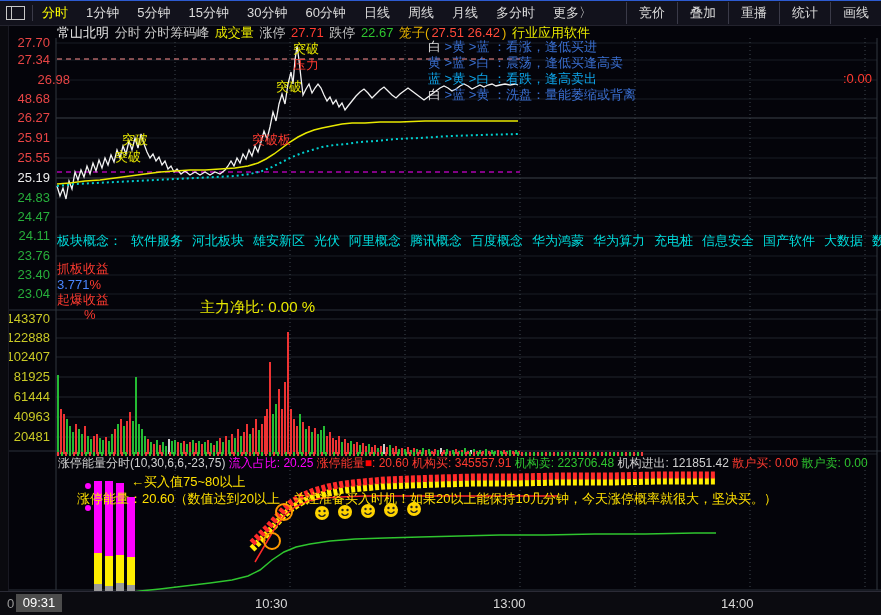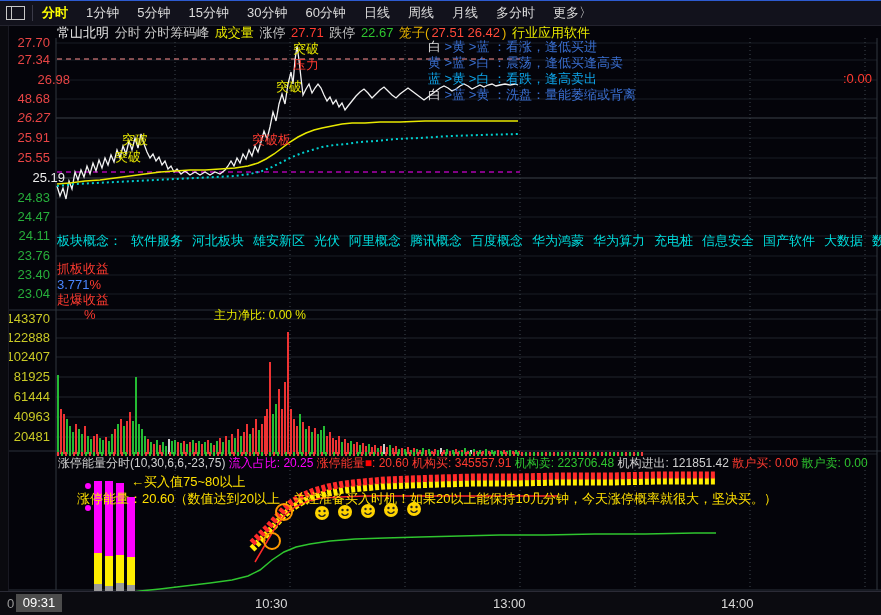--- a/index.html
+++ b/index.html
@@ -6,21 +6,21 @@
   .screen{position:relative;width:881px;height:615px;background:#04040a;overflow:hidden;
           font-family:"Liberation Sans","DejaVu Sans",sans-serif;-webkit-font-smoothing:antialiased;}
   
   .toolbar{position:absolute;left:0;top:0;width:881px;height:24px;background:#12121c;
            border-top:1px solid #2d5bd0;border-bottom:1px solid #23232e;
            display:flex;align-items:center;z-index:5;}
   .tb-icon{width:17px;height:12px;border:1px solid #c8c8c8;margin:0 7px 0 6px;position:relative;flex:none;}
   .tb-icon span{position:absolute;left:4px;top:0;bottom:0;width:1px;background:#c8c8c8;}
   .tb-sep{width:1px;height:16px;background:#3a3a48;flex:none;}
   .tab{padding:0 9px;font-size:13px;color:#dcdcdc;line-height:22px;cursor:default;white-space:nowrap;}
-  .tab.sel{color:#ffff00;font-weight:bold;}
+  .tab.sel{color:#ffff00;}
   .tb-right{margin-left:auto;display:flex;height:100%;align-items:center;}
   .tb-btn{padding:0 12px;font-size:13px;color:#dcdcdc;line-height:22px;border-left:1px solid #3a3a48;white-space:nowrap;}
   
   .title-row{position:absolute;left:57px;top:26px;right:0;height:15px;font-size:13px;
              white-space:nowrap;z-index:4;line-height:14px;}
   .title-row span{margin-right:2px;}
   
   .ovl{position:absolute;white-space:nowrap;line-height:1.1;z-index:3;}
   .tick{position:absolute;width:50px;text-align:right;font-size:13px;line-height:13px;z-index:3;}
   .vtick{color:#c9c926;}
@@ -312,49 +312,56 @@
         <div class="tab">5分钟</div>
         <div class="tab">15分钟</div>
         <div class="tab">30分钟</div>
         <div class="tab">60分钟</div>
         <div class="tab">日线</div>
         <div class="tab">周线</div>
         <div class="tab">月线</div>
         <div class="tab">多分时</div>
         <div class="tab">更多〉</div>
       </div>
+    <div class="tb-right" id="tb-right">
+        <div class="tb-btn">竞价</div>
+        <div class="tb-btn">叠加</div>
+        <div class="tb-btn">重播</div>
+        <div class="tb-btn">统计</div>
+        <div class="tb-btn">画线</div>
+      </div>
   </div>
 
   <div class="title-row"><span style="color: rgb(236, 236, 236);">常山北明 </span><span style="color: rgb(200, 200, 200);">分时 分时筹码峰 </span><span style="color: rgb(232, 232, 0);">成交量 </span><span style="color: rgb(200, 200, 200);">涨停 </span><span style="color: rgb(255, 59, 48);">27.71 </span><span style="color: rgb(200, 200, 200);">跌停 </span><span style="color: rgb(47, 197, 47);">22.67 </span><span style="color: rgb(232, 180, 0);">笼子(</span><span style="color: rgb(255, 74, 58);">27.51 26.42</span><span style="color: rgb(232, 180, 0);">) </span><span style="color: rgb(232, 232, 0);">行业应用软件</span></div>
 
   <div class="left-strip"></div>
 
   <div id="overlays">
       <div class="ovl" style="left: 428px; top: 40px; font-size: 13px;"><span style="color: rgb(220, 220, 220);">白</span><span style="color: rgb(58, 111, 208);"> &gt;黄 &gt;蓝 ：看涨，逢低买进</span></div>
       <div class="ovl" style="left: 428px; top: 56px; font-size: 13px;"><span style="color: rgb(58, 111, 208);">黄 &gt;蓝 &gt;白 ：震荡，逢低买逢高卖</span></div>
       <div class="ovl" style="left: 428px; top: 72px; font-size: 13px;"><span style="color: #0ea5e9;">蓝 &gt;黄 &gt;白 ：看跌，逢高卖出</span></div>
       <div class="ovl" style="left: 428px; top: 88px; font-size: 13px;"><span style="color: rgb(220, 220, 220);">白</span><span style="color: rgb(58, 111, 208);"> &gt;蓝 &gt;黄 ：洗盘：量能萎缩或背离</span></div>
       <div class="ovl" style="left: 843px; top: 72px; font-size: 13px;"><span style="color: rgb(255, 59, 48);">:0.00</span></div>
       <div class="ovl" style="left: 57px; top: 262px; font-size: 13px;"><span style="color: rgb(255, 59, 48);">抓板收益</span></div>
       <div class="ovl" style="left: 57px; top: 278px; font-size: 13px;"><span style="color: rgb(74, 134, 255);">3.771</span><span style="color: rgb(255, 59, 48);">%</span></div>
       <div class="ovl" style="left: 57px; top: 293px; font-size: 13px;"><span style="color: rgb(255, 59, 48);">起爆收益</span></div>
       <div class="ovl" style="left: 84px; top: 308px; font-size: 13px;"><span style="color: rgb(255, 59, 48);">%</span></div>
-      <div class="ovl" style="left: 214px; top: 299px; font-size: 12px; margin-top: 10px;"><span style="color: rgb(232, 232, 0);">主力净比: 0.00 %</span></div>
+      <div class="ovl" style="left: 200px; top: 299px; font-size: 15px;"><span style="color: rgb(232, 232, 0);">主力净比: 0.00 %</span></div>
       <div class="ovl" style="left: 58px; top: 457px; font-size: 12px;"><span style="color: rgb(208, 208, 208);">涨停能量分时(10,30,6,6,-23,75) </span><span style="color: rgb(255, 0, 255);">流入占比: 20.25 </span><span style="color: rgb(255, 59, 48);">涨停能量</span><span style="color: rgb(255, 0, 0);">■</span><span style="color: rgb(255, 59, 48);">: 20.60 </span><span style="color: rgb(255, 59, 48);">机构买: 345557.91 </span><span style="color: rgb(47, 197, 47);">机构卖: 223706.48 </span><span style="color: rgb(208, 208, 208);">机构进出: 121851.42 </span><span style="color: rgb(255, 59, 48);">散户买: 0.00 </span><span style="color: rgb(47, 197, 47);">散户卖: 0.00</span></div>
       <div class="ovl" style="left: 131px; top: 475px; font-size: 13px;"><span style="color: rgb(255, 224, 0);">←买入值75~80以上</span></div>
       <div class="ovl" style="left: 57px; top: 492px; font-size: 13px; padding-left: 20px;"><span style="color: rgb(255, 224, 0);">涨停能量：20.60（数值达到20以上，关注准备买入时机！如果20以上能保持10几分钟，今天涨停概率就很大，坚决买。）</span></div>
       <div class="concepts" style="left: 57px; top: 232px; color: rgb(0, 222, 222);"><span>板块概念：</span><span>软件服务</span><span>河北板块</span><span>雄安新区</span><span>光伏</span><span>阿里概念</span><span>腾讯概念</span><span>百度概念</span><span>华为鸿蒙</span><span>华为算力</span><span>充电桩</span><span>信息安全</span><span>国产软件</span><span>大数据</span><span>数据中心</span></div>
       <div class="tick" style="left: 0px; top: 36px; color: rgb(232, 69, 69);">27.70</div>
       <div class="tick" style="left: 0px; top: 53px; color: rgb(232, 69, 69);">27.34</div>
       <div class="tick" style="left: 0px; top: 73px; color: rgb(232, 69, 69); padding-left: 20px;">26.98</div>
       <div class="tick" style="left: 0px; top: 92px; color: rgb(232, 69, 69);">48.68</div>
-      <div class="tick" style="left: 0px; top: 111px; color: rgb(232, 69, 69); font-style: italic;">26.27</div>
+      <div class="tick" style="left: 0px; top: 111px; color: rgb(232, 69, 69);">26.27</div>
       <div class="tick" style="left: 0px; top: 131px; color: rgb(232, 69, 69);">25.91</div>
       <div class="tick" style="left: 0px; top: 151px; color: rgb(232, 69, 69);">25.55</div>
-      <div class="tick" style="left: 0px; top: 171px; color: rgb(236, 236, 236); padding-left: 15px;">25.19</div>
+      <div class="tick" style="left: 0px; top: 171px; color: rgb(236, 236, 236);">25.19</div>
       <div class="tick" style="left: 0px; top: 191px; color: rgb(39, 174, 59);">24.83</div>
       <div class="tick" style="left: 0px; top: 210px; color: rgb(39, 174, 59);">24.47</div>
       <div class="tick" style="left: 0px; top: 229px; color: rgb(39, 174, 59);">24.11</div>
       <div class="tick" style="left: 0px; top: 249px; color: rgb(39, 174, 59);">23.76</div>
       <div class="tick" style="left: 0px; top: 268px; color: rgb(39, 174, 59);">23.40</div>
       <div class="tick" style="left: 0px; top: 287px; color: rgb(39, 174, 59);">23.04</div>
       <div class="ovl" style="left: 122px; top: 133px; font-size: 13px; color: rgb(232, 232, 0);">突破</div>
       <div class="ovl" style="left: 115px; top: 150px; font-size: 13px; color: rgb(232, 232, 0);">突破</div>
       <div class="ovl" style="left: 252px; top: 133px; font-size: 13px; color: rgb(255, 59, 48);">突破板</div>
       <div class="ovl" style="left: 276px; top: 80px; font-size: 13px; color: rgb(232, 232, 0);">突破</div>

